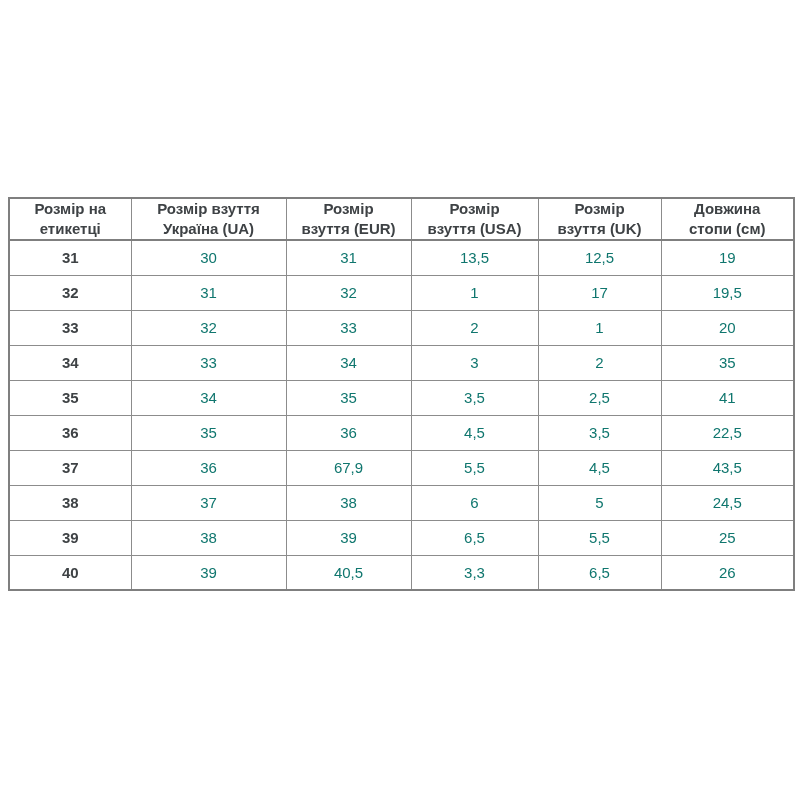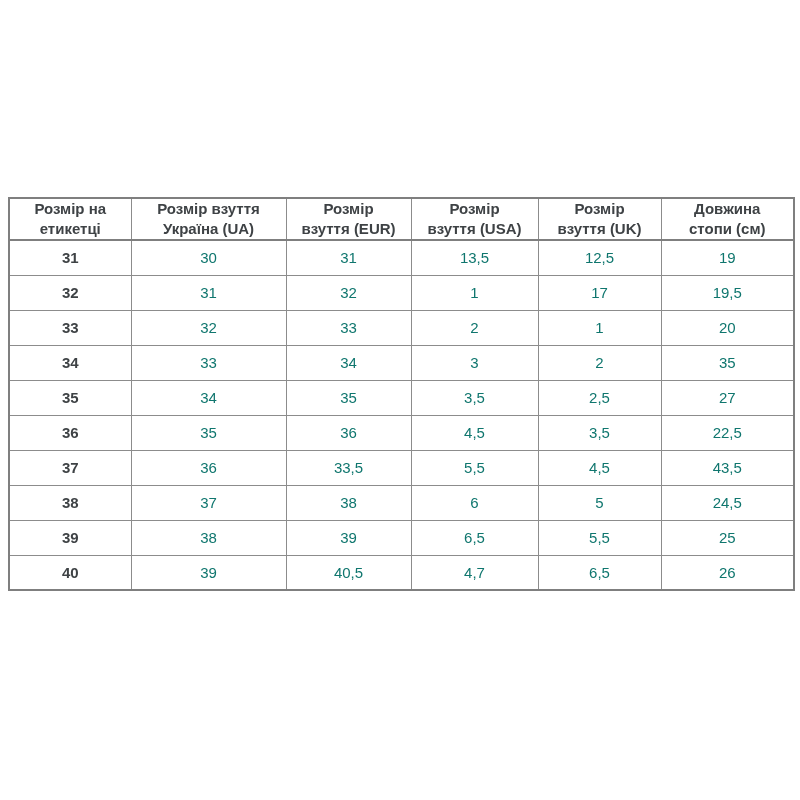--- a/index.html
+++ b/index.html
@@ -117,34 +117,34 @@
         <td>3</td>
         <td>2</td>
         <td>35</td>
       </tr>
       <tr>
         <td class="label-col">35</td>
         <td>34</td>
         <td>35</td>
         <td>3,5</td>
         <td>2,5</td>
-        <td>27</td>
+        <td>41</td>
       </tr>
       <tr>
         <td class="label-col">36</td>
         <td>35</td>
         <td>36</td>
         <td>4,5</td>
         <td>3,5</td>
         <td>22,5</td>
       </tr>
       <tr>
         <td class="label-col">37</td>
         <td>36</td>
-        <td>33,5</td>
+        <td>67,9</td>
         <td>5,5</td>
         <td>4,5</td>
         <td>43,5</td>
       </tr>
       <tr>
         <td class="label-col">38</td>
         <td>37</td>
         <td>38</td>
         <td>6</td>
         <td>5</td>
@@ -155,19 +155,19 @@
         <td>38</td>
         <td>39</td>
         <td>6,5</td>
         <td>5,5</td>
         <td>25</td>
       </tr>
       <tr>
         <td class="label-col">40</td>
         <td>39</td>
         <td>40,5</td>
-        <td>4,7</td>
+        <td>3,3</td>
         <td>6,5</td>
         <td>26</td>
       </tr>
     </tbody>
   </table>
 </div>
 
 </body></html>

